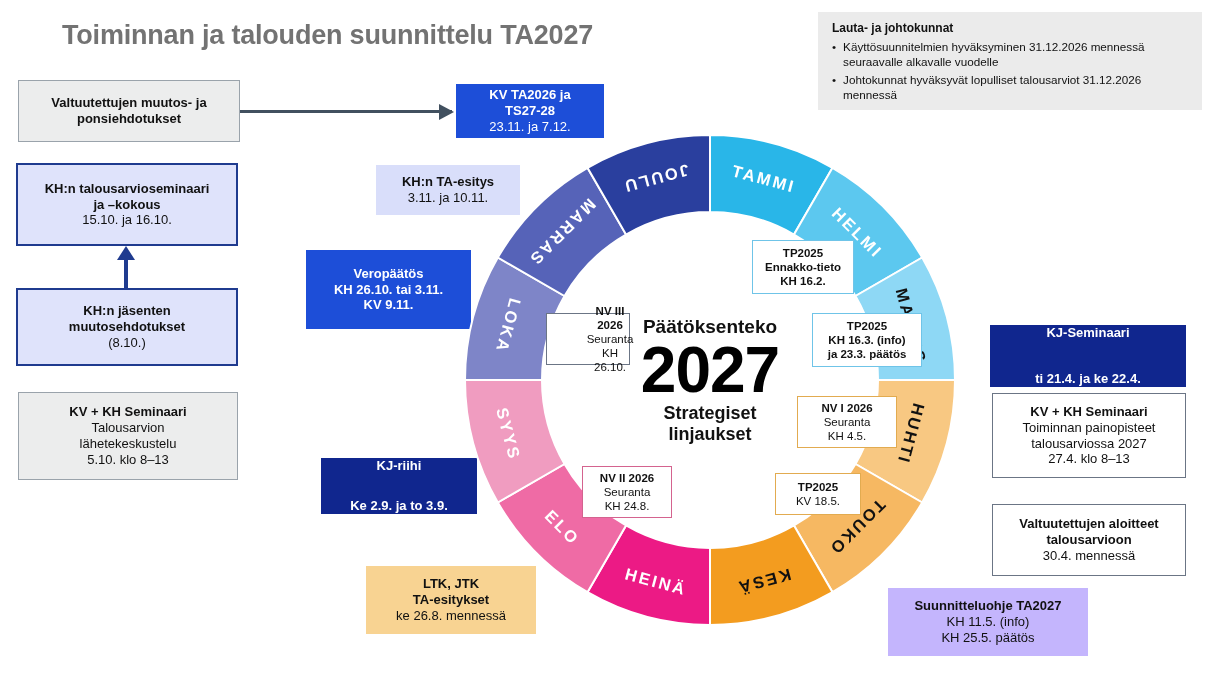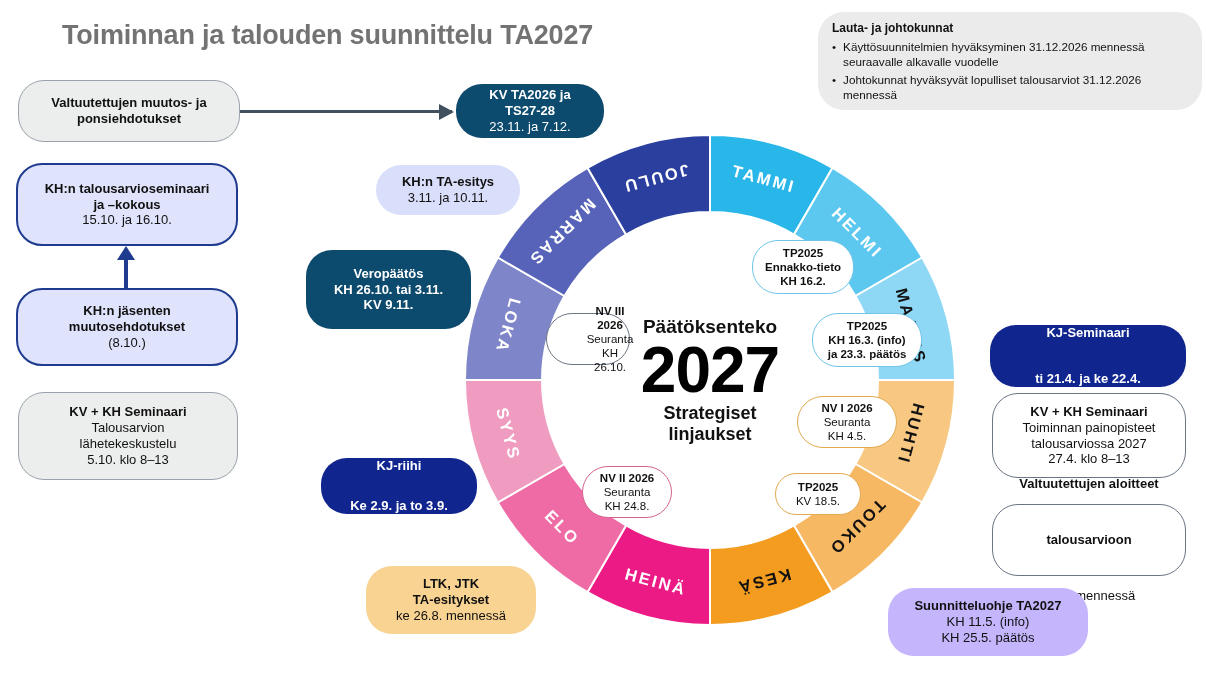--- a/index.html
+++ b/index.html
@@ -11,29 +11,29 @@
   
   #page-title{
     position:absolute;left:30px;top:20px;
     font-size:27px;font-weight:bold;letter-spacing:-0.2px;color:#737373;
     white-space:nowrap;
     margin-left:32px;
   }
 
   
   .box{position:absolute;box-sizing:border-box;display:flex;flex-direction:column;
-       align-items:center;justify-content:center;text-align:center;line-height:1.22;border-radius:26px;}
+       align-items:center;justify-content:center;text-align:center;line-height:1.22;}
   .box .b1{font-weight:bold;}
   .box .b2{font-weight:normal;}
 
   
   .sty-grey{background:#eceded;border:1.5px solid #9aa3ab;color:#111;}
   .sty-lav {background:#dfe3fb;border:2px solid #1f3b8f;color:#111;}
   .sty-lav-noborder{background:#d9defa;border:none;color:#111;}
-  .sty-slate{background:#0c4a6e;border:none;color:#ffffff;}
+  .sty-slate{background:#1d4ed8;border:none;color:#ffffff;}
   .sty-navy{background:#10268e;border:none;color:#ffffff;justify-content:space-between;}
   .sty-orange{background:#f8d392;border:none;color:#111;}
   .sty-periwinkle{background:#c4b5fd;border:none;color:#111;}
   .sty-white{background:#ffffff;border:1.3px solid #6b7585;color:#111;}
   .sty-white-cyan{background:#ffffff;border:1.3px solid #6fc4e8;color:#111;}
   .sty-white-amber{background:#ffffff;border:1.3px solid #e2ab50;color:#111;}
   .sty-white-pink{background:#ffffff;border:1.3px solid #d4638f;color:#111;}
 
   .fs13{font-size:13px;}
   .fs12{font-size:12px;}
@@ -143,21 +143,21 @@
     <div class="b1">ti 21.4. ja ke 22.4.</div>
   </div>
 
   <div class="box sty-white fs13" style="left:992px;top:393px;width:194px;height:85px;">
     <div class="b1">KV + KH Seminaari</div>
     <div class="b2">Toiminnan painopisteet</div>
     <div class="b2">talousarviossa 2027</div>
     <div class="b2">27.4. klo 8–13</div>
   </div>
 
-  <div class="box sty-white fs13" style="left:992px;top:504px;width:194px;height:72px;gap:40px;">
+  <div class="box sty-white fs13" style="left:992px;top:504px;width:194px;height:72px;">
     <div class="b1">Valtuutettujen aloitteet</div>
     <div class="b1">talousarvioon</div>
     <div class="b2">30.4. mennessä</div>
   </div>
 
   <div class="box sty-periwinkle fs13" style="left:888px;top:588px;width:200px;height:68px;">
     <div class="b1">Suunnitteluohje TA2027</div>
     <div class="b2">KH 11.5. (info)</div>
     <div class="b2">KH 25.5. päätös</div>
   </div>

